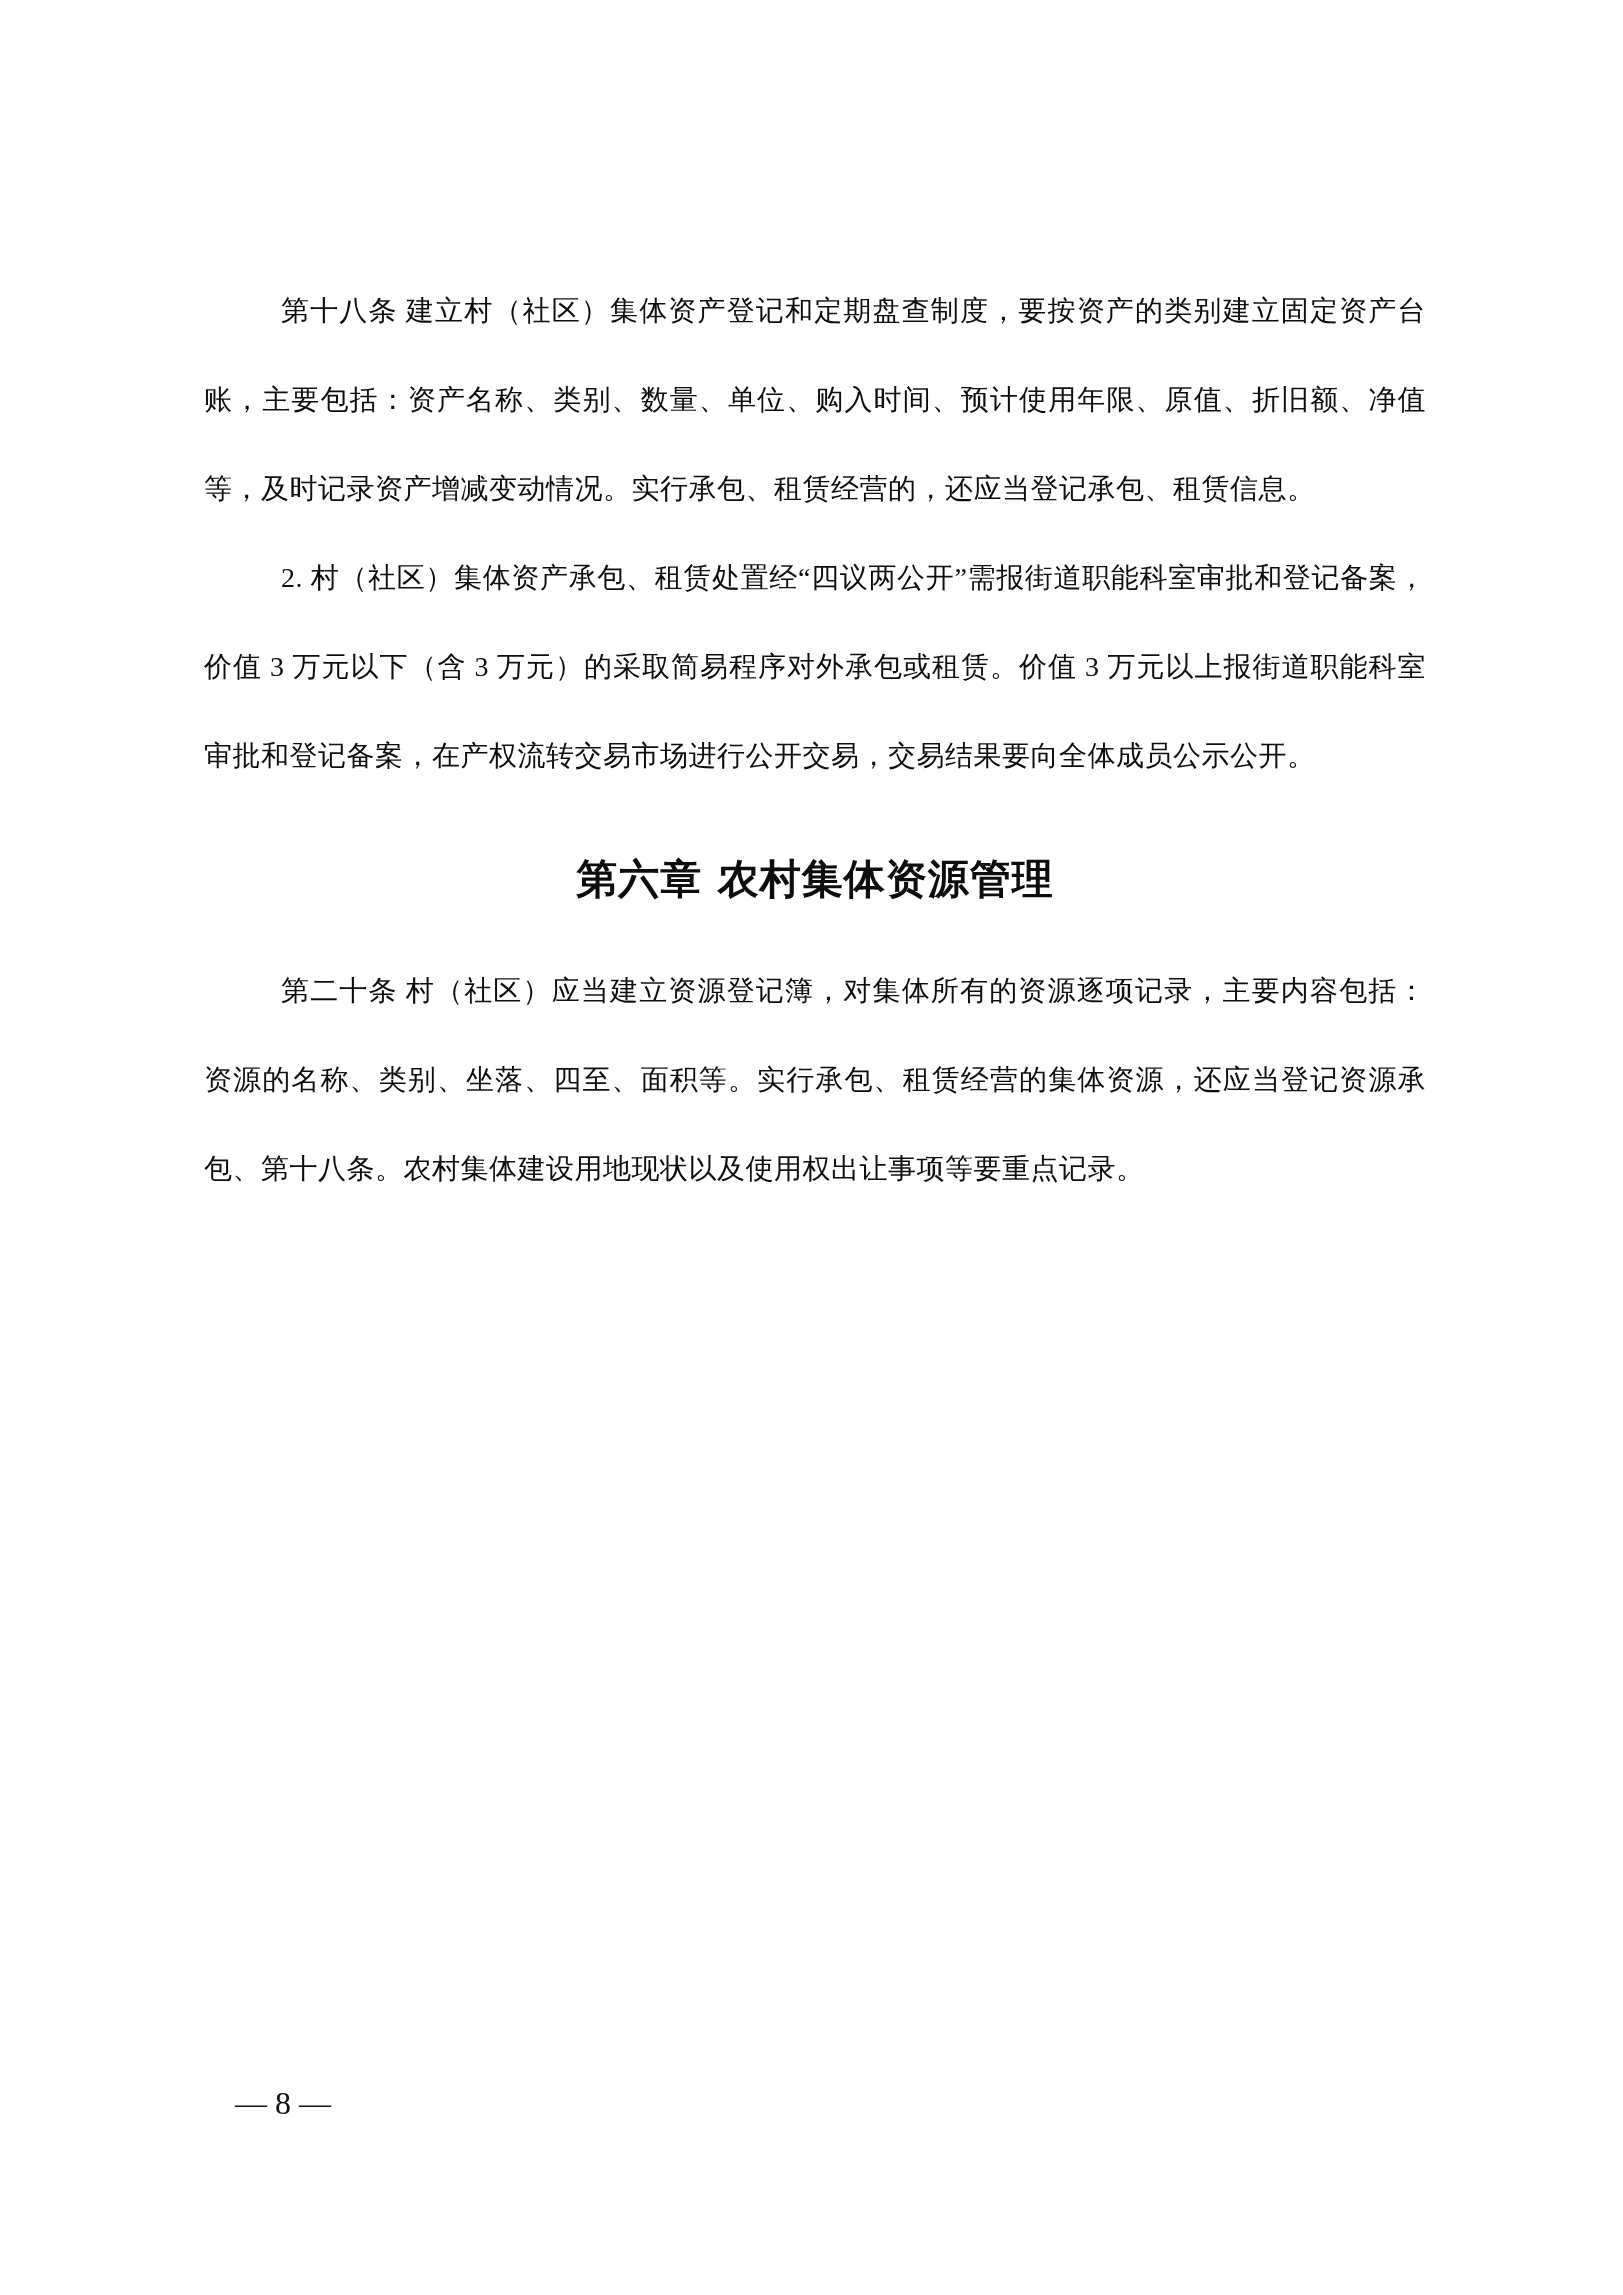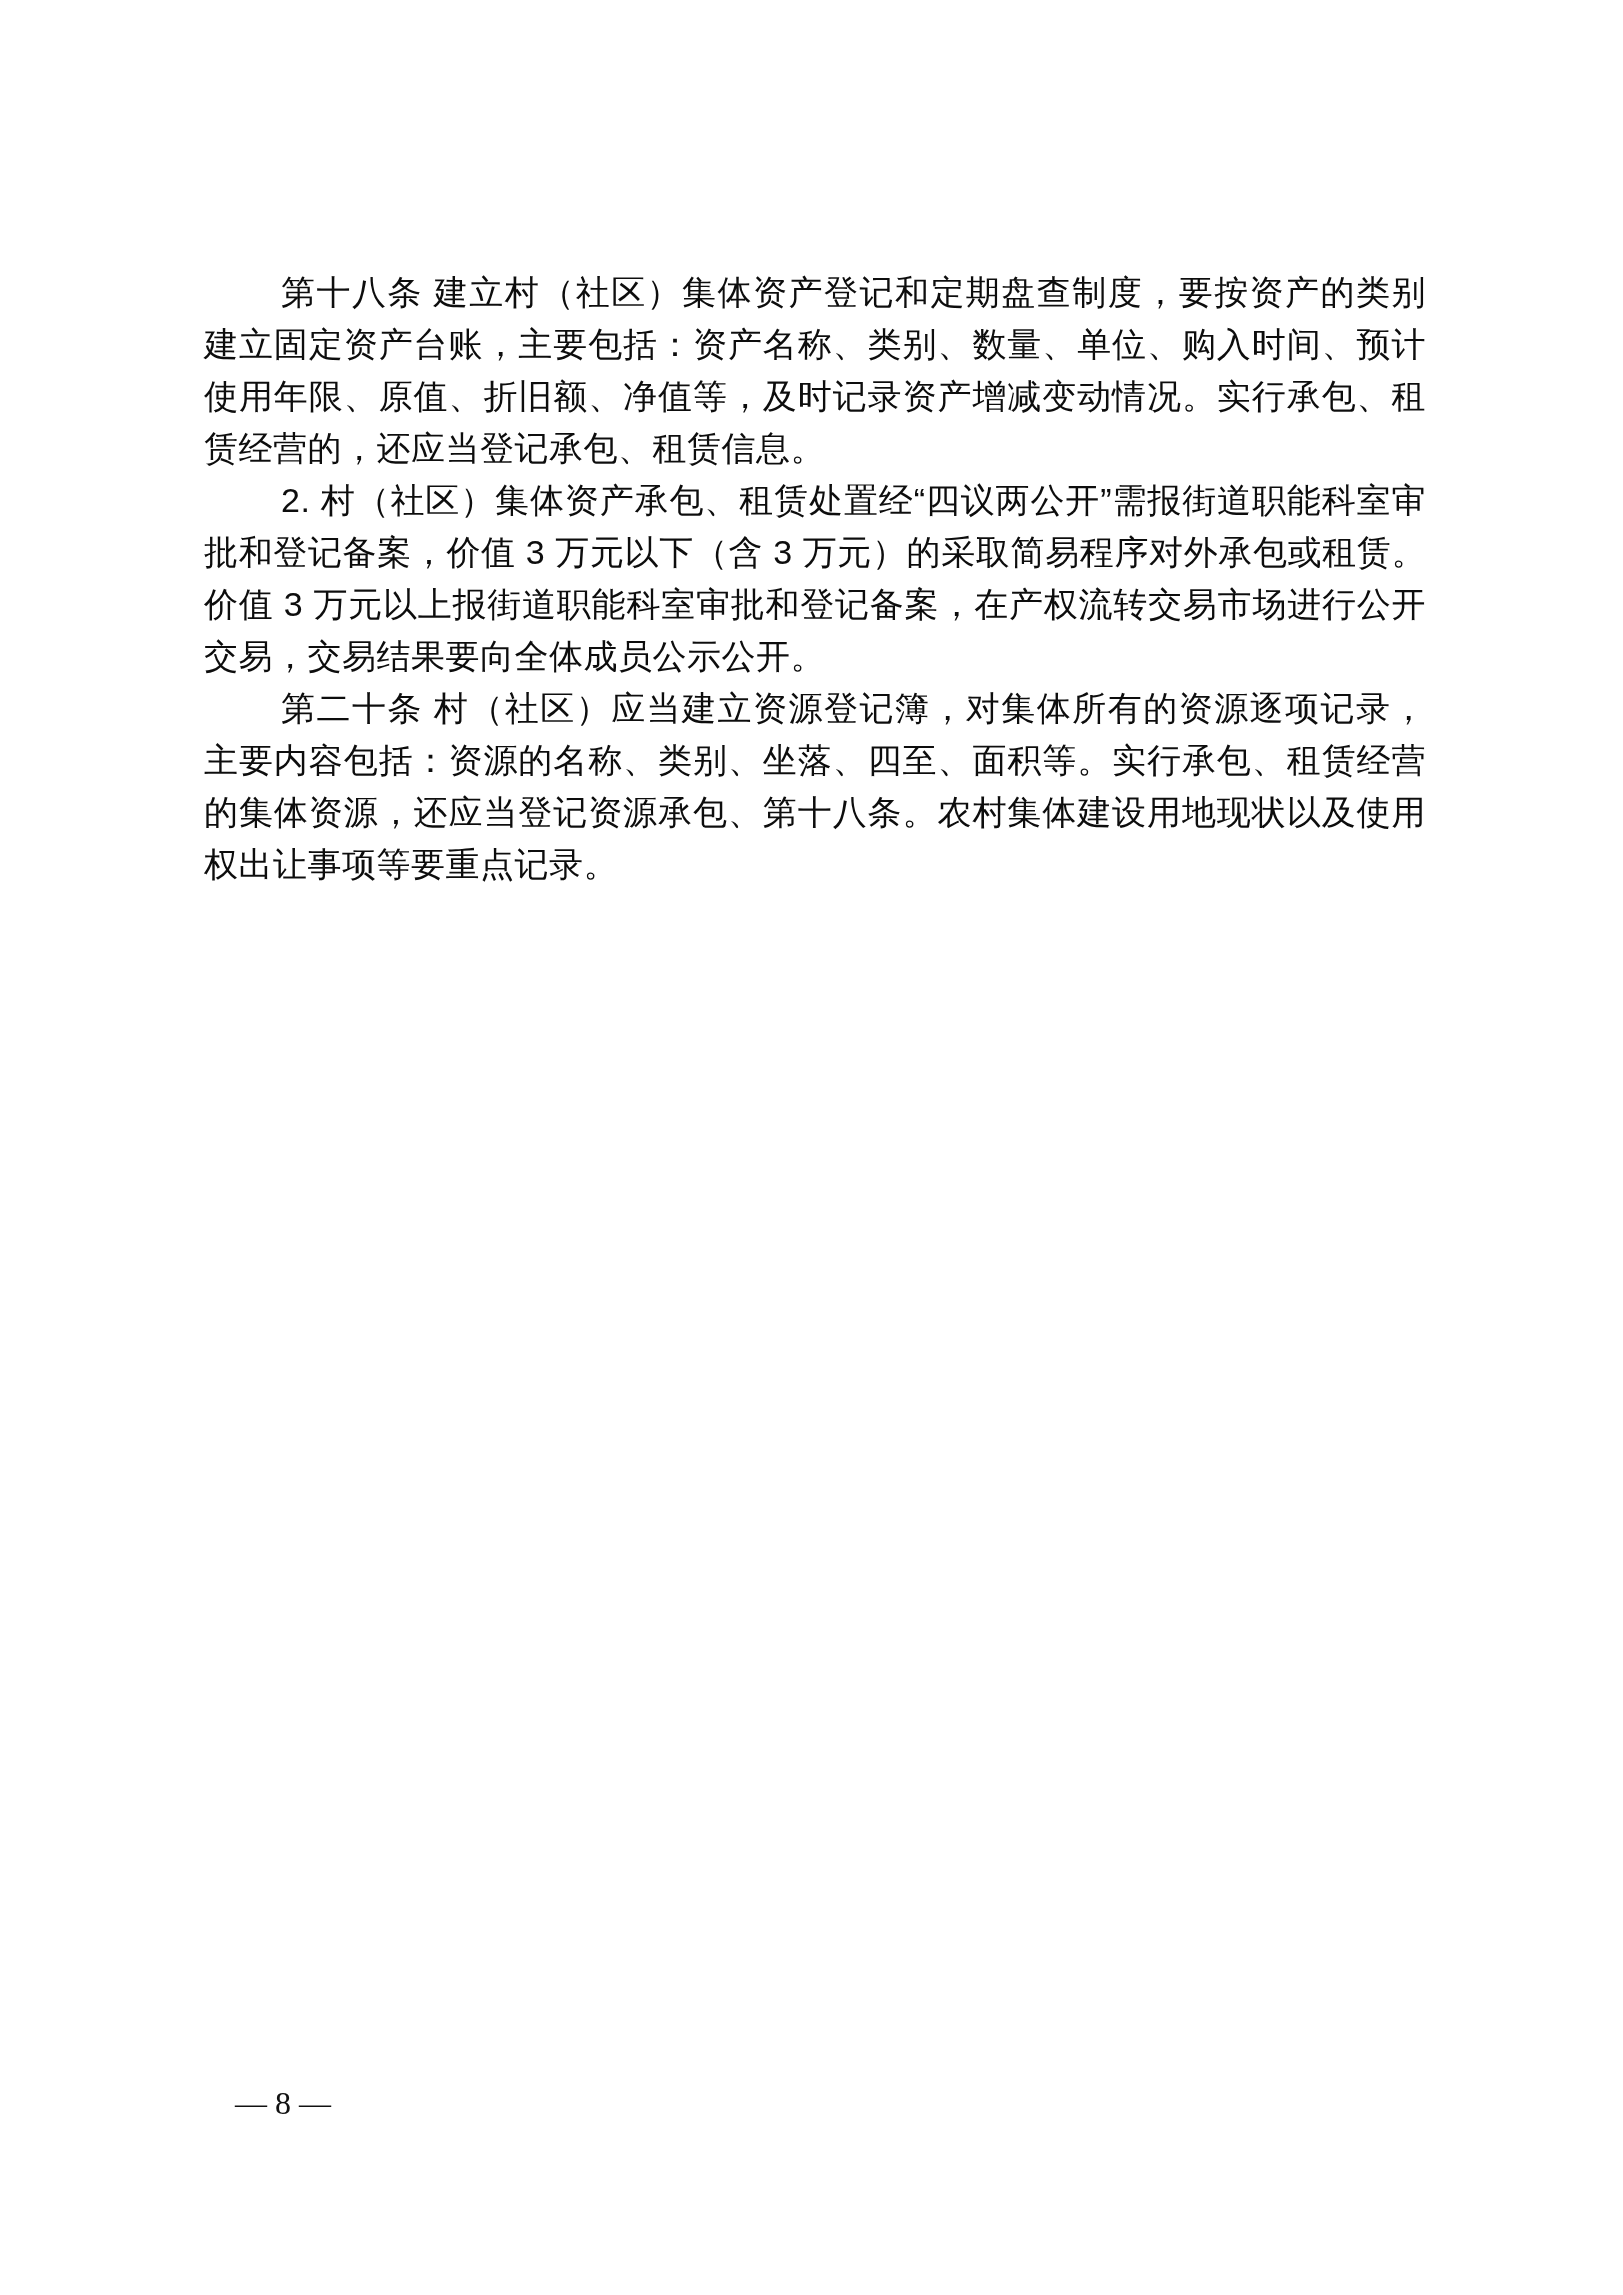--- a/index.html
+++ b/index.html
@@ -20,26 +20,26 @@
     overflow: hidden;
   }
   .content {
     position: absolute;
     left: 204px;
     top: 266px;
     width: 1222px;
   }
   p.para {
     margin: 0 0 0 0;
-    font-size: 34px;
-    line-height: 52px;
+    font-size: 28px;
+    line-height: 89px;
     text-align: justify;
     text-justify: inter-ideograph;
     letter-spacing: 0.5px;
-    font-family: Liberation Sans, sans-serif;
+    font-family: Liberation Serif, serif;
   }
   p.para.indent {
     text-indent: 77px;
   }
   .chapter-heading {
     margin: 49px 0 36px 0;
     font-size: 41px;
     line-height: 61px;
     text-align: center;
     font-weight: bold;
@@ -65,20 +65,21 @@
 
 <div class="page">
   <div class="content">
 
     <p class="para indent">第十八条  建立村（社区）集体资产登记和定期盘查制度，要按资产的类别建立固定资产台账，主要包括：资产名称、类别、数量、单位、购入时间、预计使用年限、原值、折旧额、净值等，及时记录资产增减变动情况。实行承包、租赁经营的，还应当登记承包、租赁信息。</p>
 
 
 
     <p class="para indent">2. 村（社区）集体资产承包、租赁处置经“四议两公开”需报街道职能科室审批和登记备案，价值 3 万元以下（含 3 万元）的采取简易程序对外承包或租赁。价值 3 万元以上报街道职能科室审批和登记备案，在产权流转交易市场进行公开交易，交易结果要向全体成员公示公开。</p>
 
+    <h2 class="chapter-heading">第六章 农村集体资源管理</h2>
 
     <p class="para indent">第二十条  村（社区）应当建立资源登记簿，对集体所有的资源逐项记录，主要内容包括：资源的名称、类别、坐落、四至、面积等。实行承包、租赁经营的集体资源，还应当登记资源承包、第十八条。农村集体建设用地现状以及使用权出让事项等要重点记录。</p>
 
   </div>
 
   <div class="footer">— 8 —</div>
 </div>
 
 
 </body></html>

